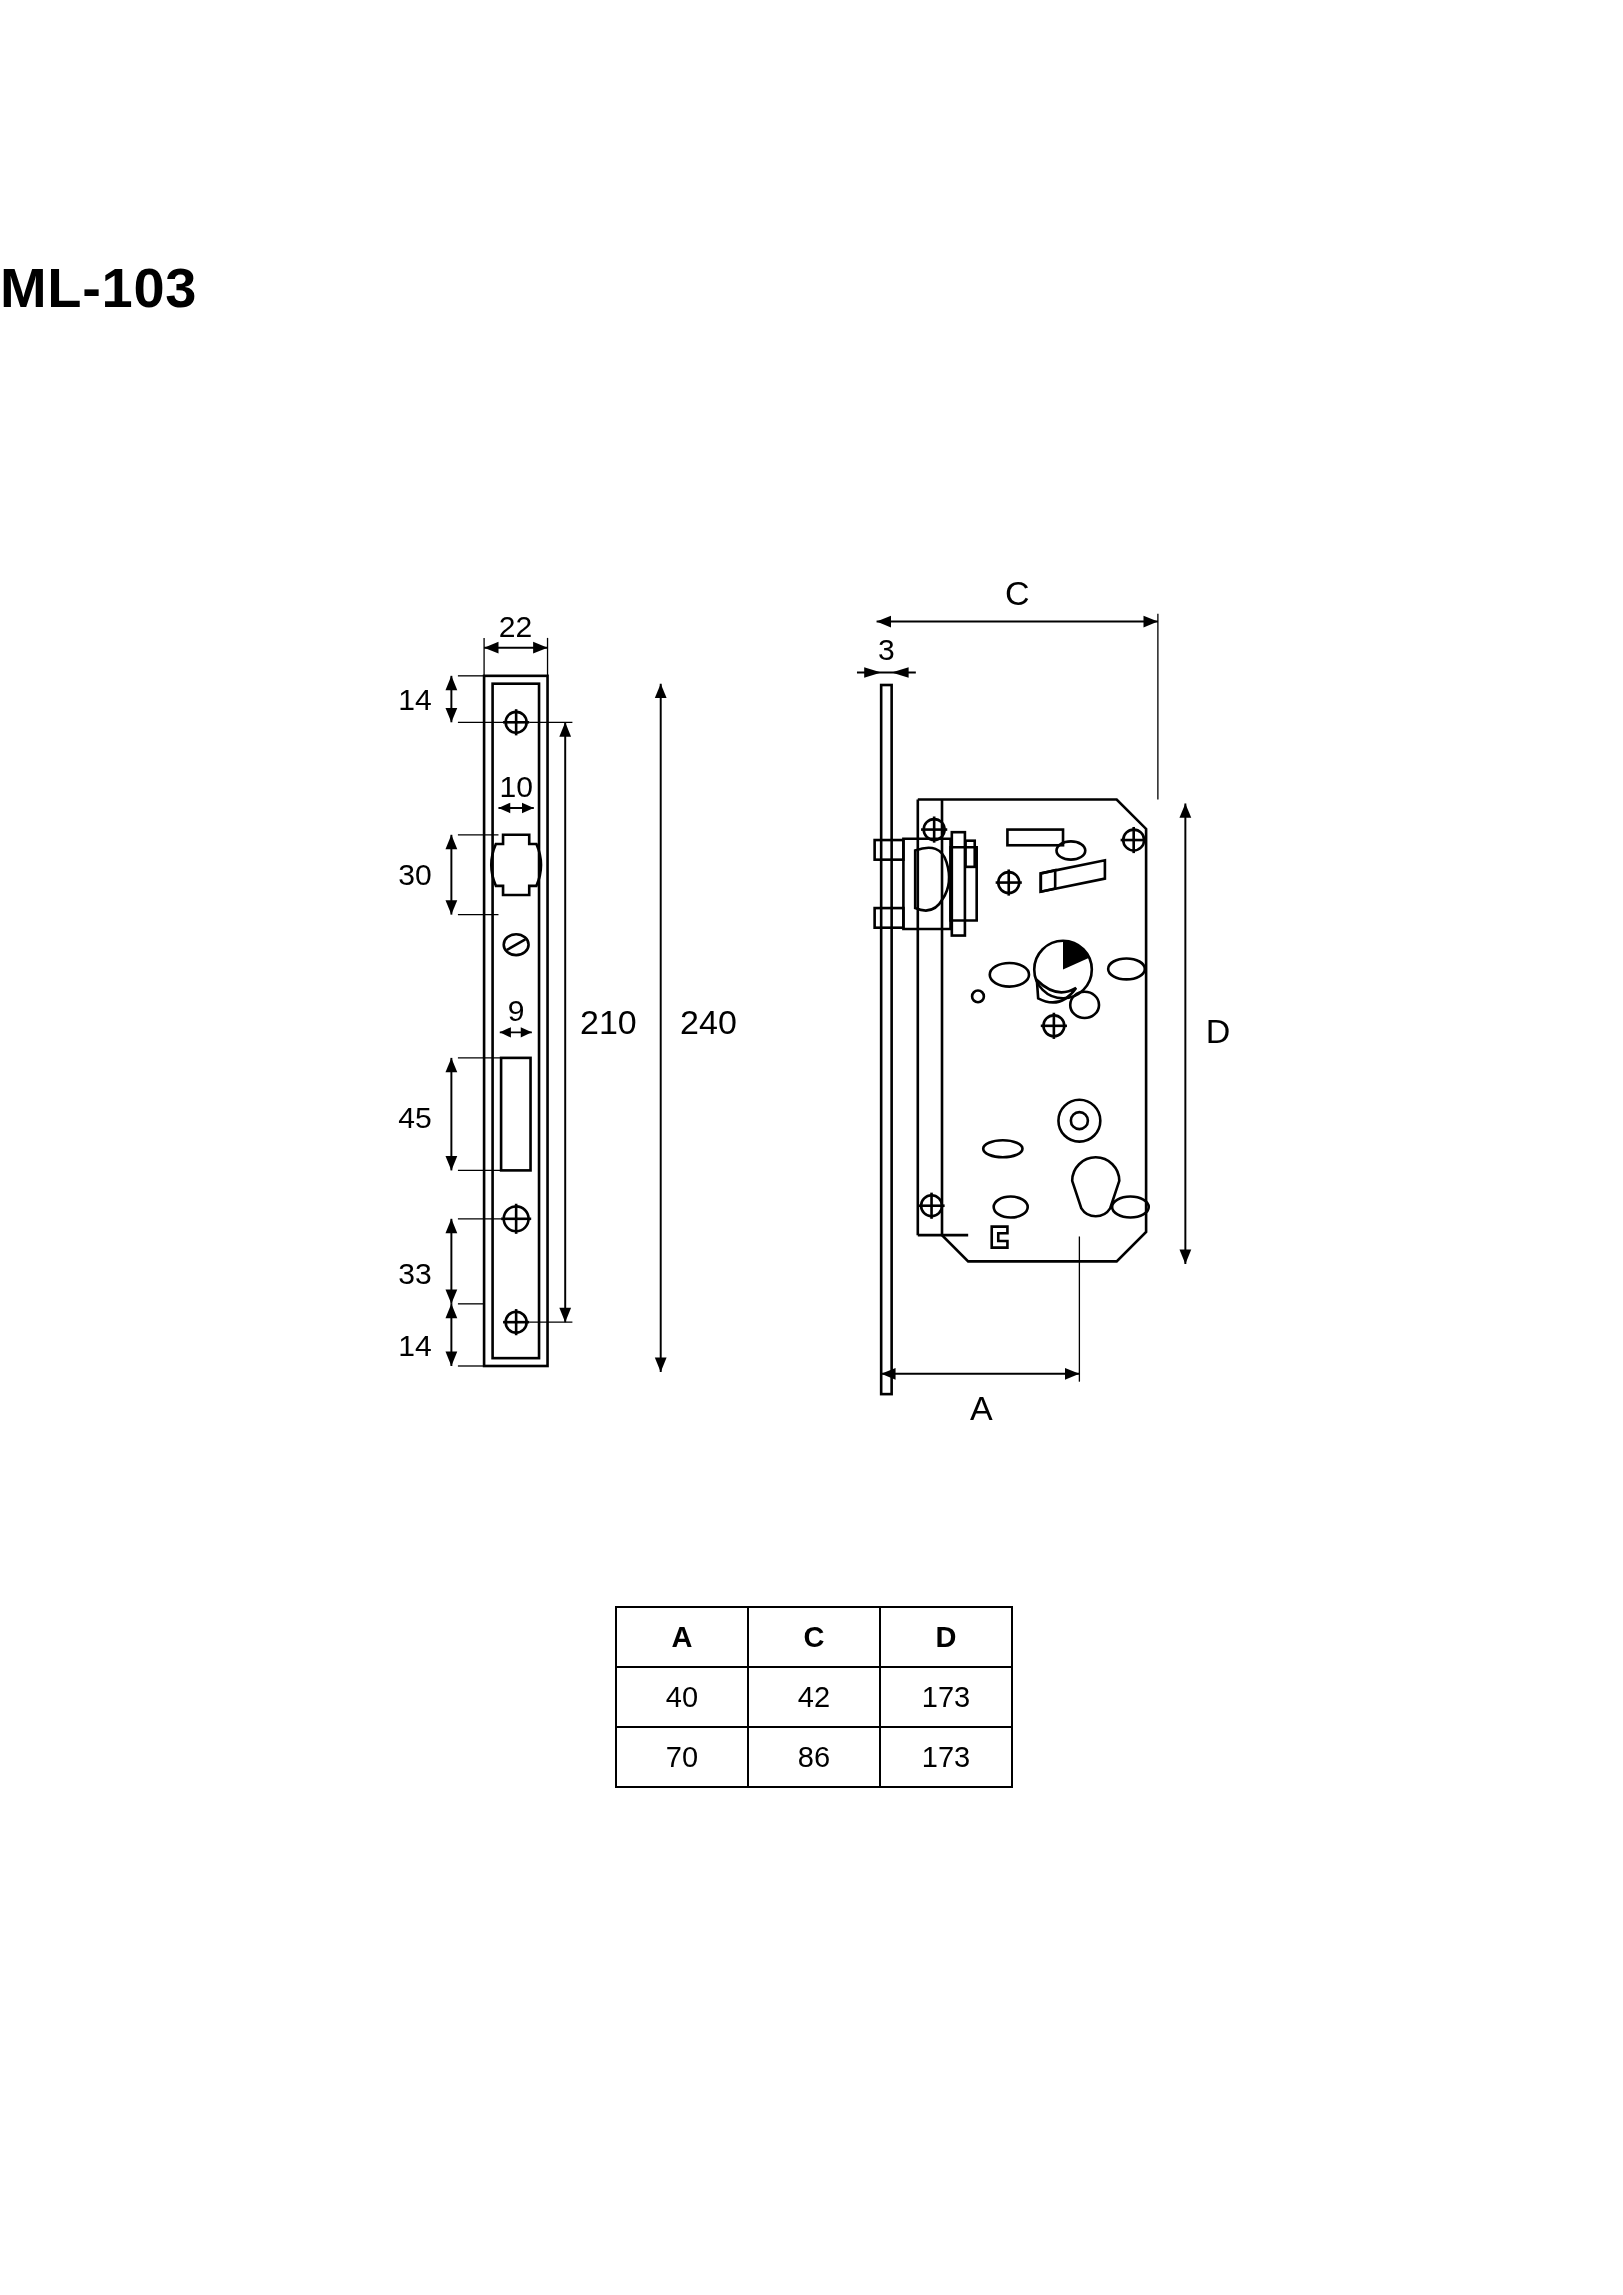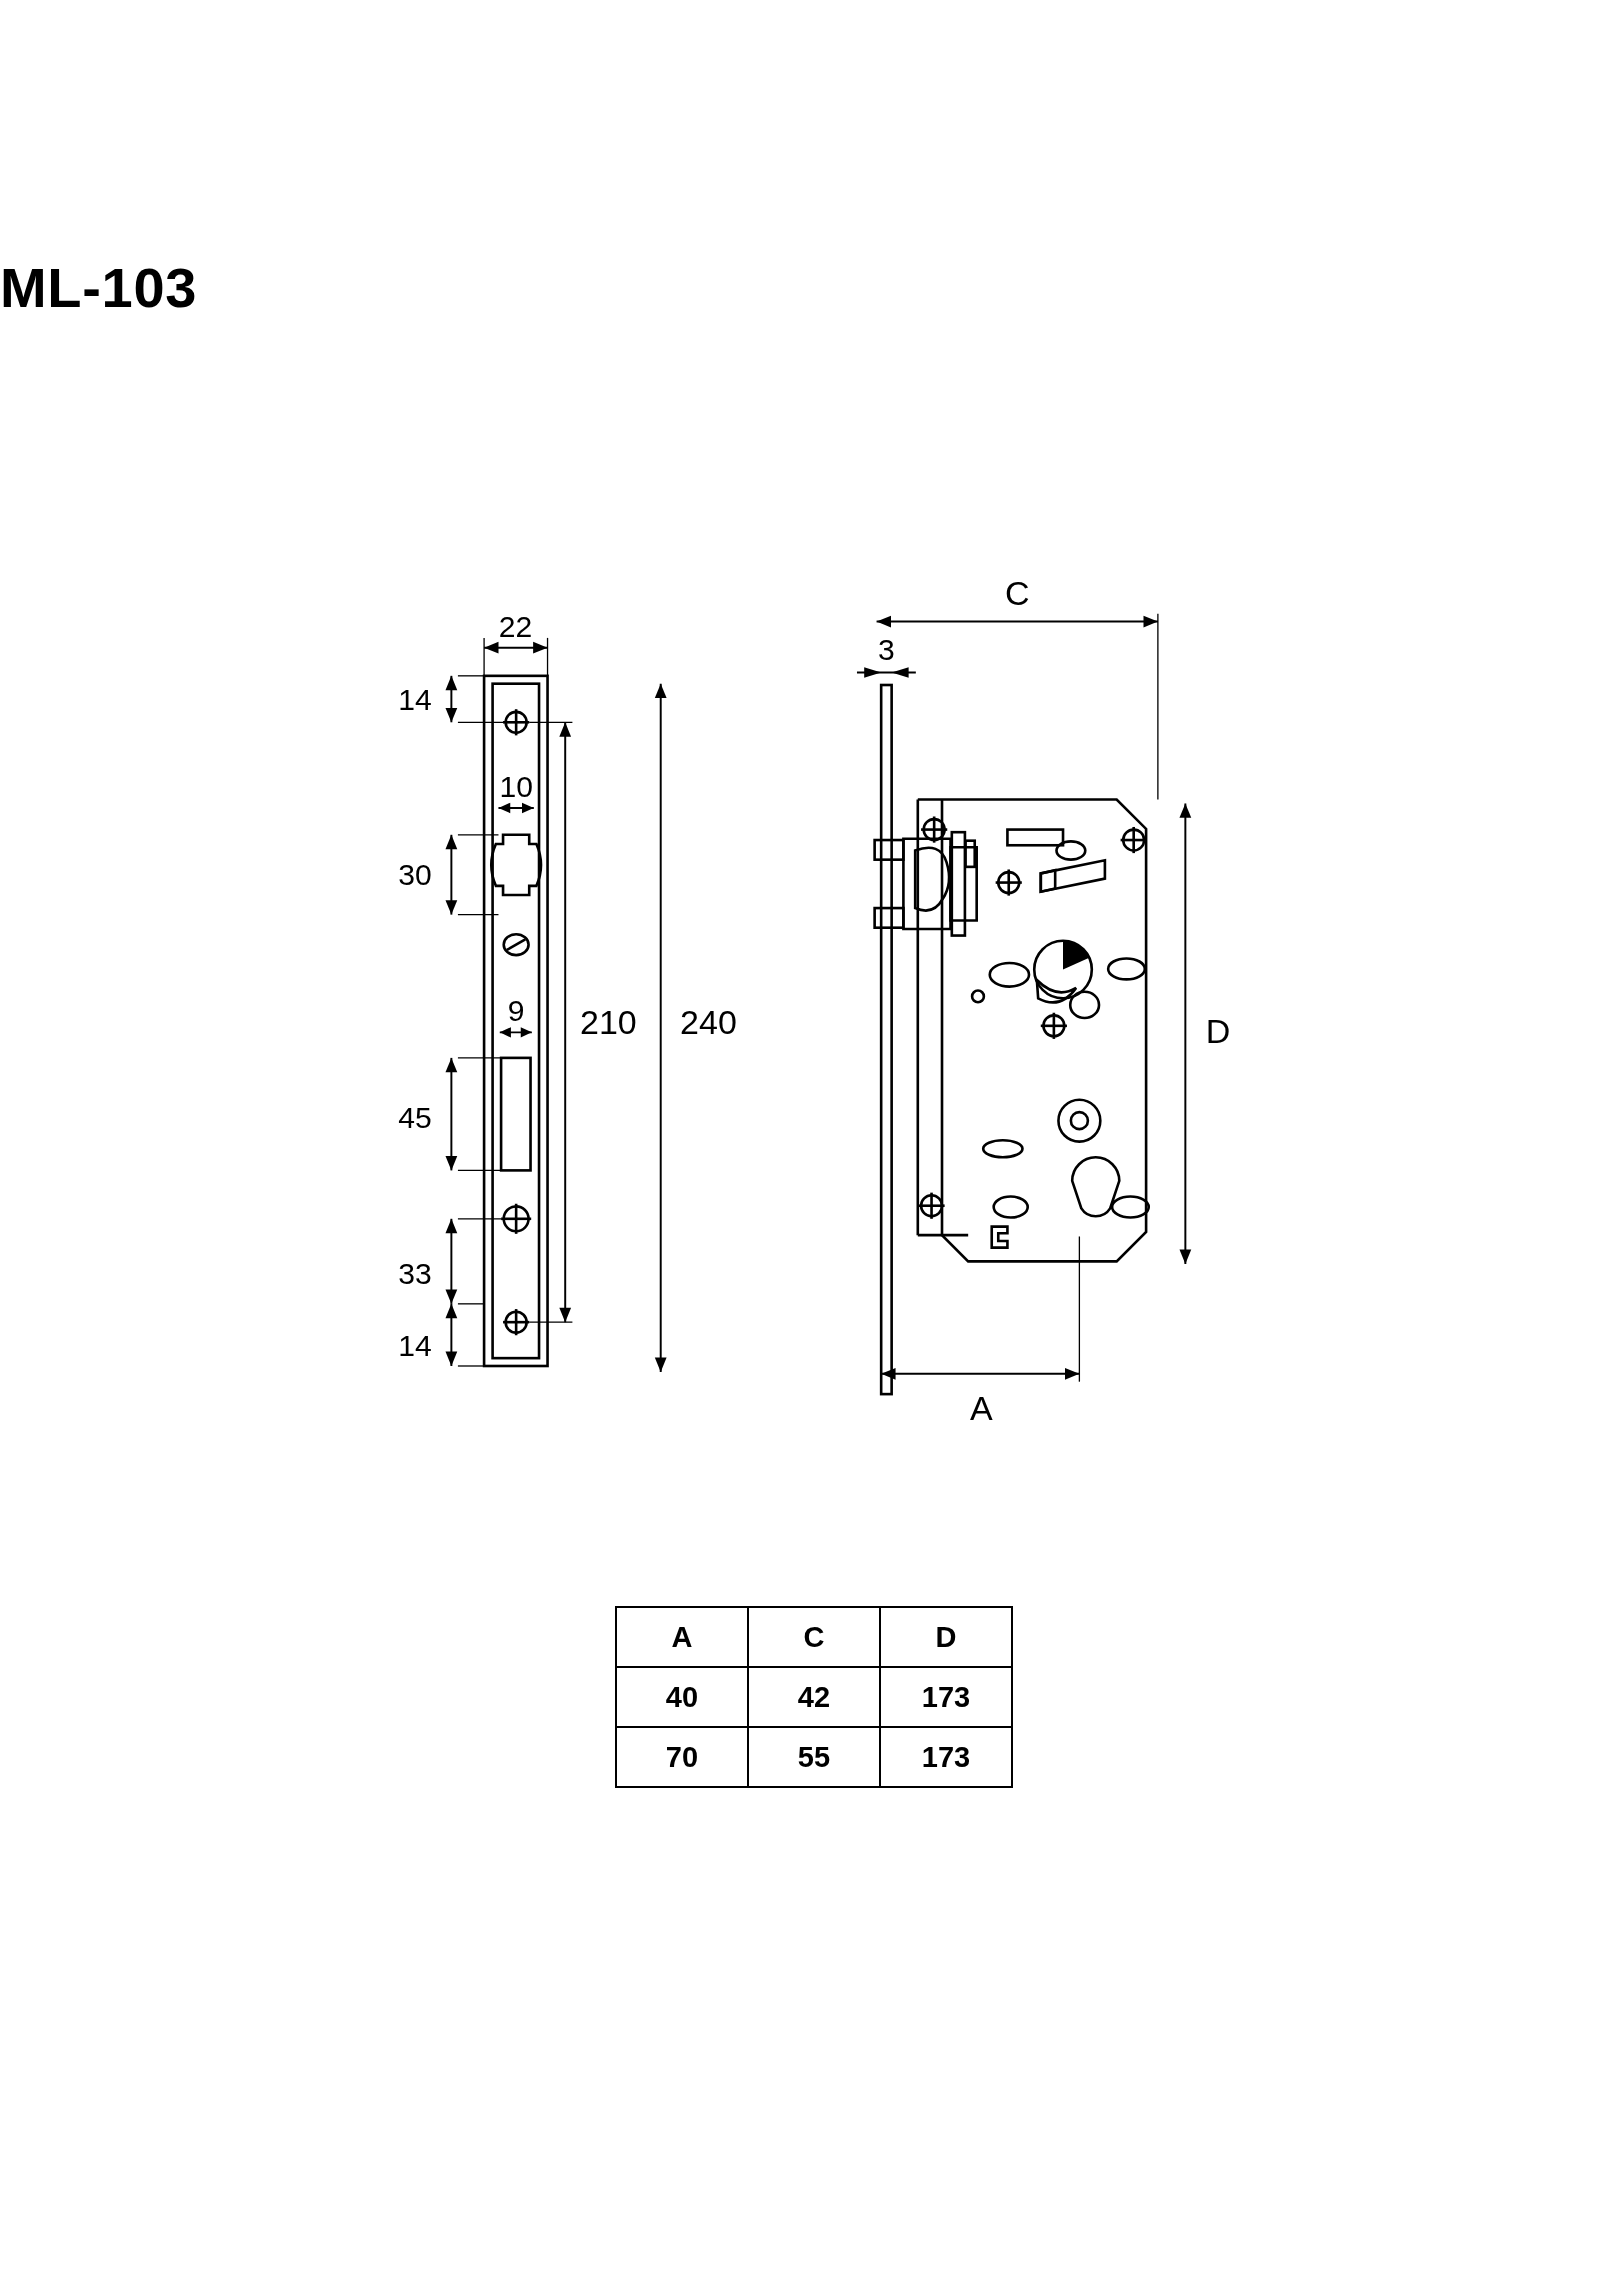--- a/index.html
+++ b/index.html
@@ -42,21 +42,21 @@
     top: 1606px;
     border-collapse: collapse;
     font-size: 29px;
   }
   #spec-table th, #spec-table td {
     border: 2px solid #000;
     width: 128px;
     height: 56px;
     text-align: center;
     vertical-align: middle;
-    font-weight: bold;
+    font-weight: normal;
   }
   #spec-table th {
     font-weight: bold;
   }
   text {
     font-family: "Liberation Sans", sans-serif;
   }
 </style>
 </head>
 <body>
@@ -320,20 +320,20 @@
       </tr>
     </thead>
     <tbody>
       <tr>
         <td>40</td>
         <td>42</td>
         <td>173</td>
       </tr>
       <tr>
         <td>70</td>
-        <td>55</td>
+        <td>86</td>
         <td>173</td>
       </tr>
     </tbody>
   </table>
 
 </div>
 
 
 </body></html>

